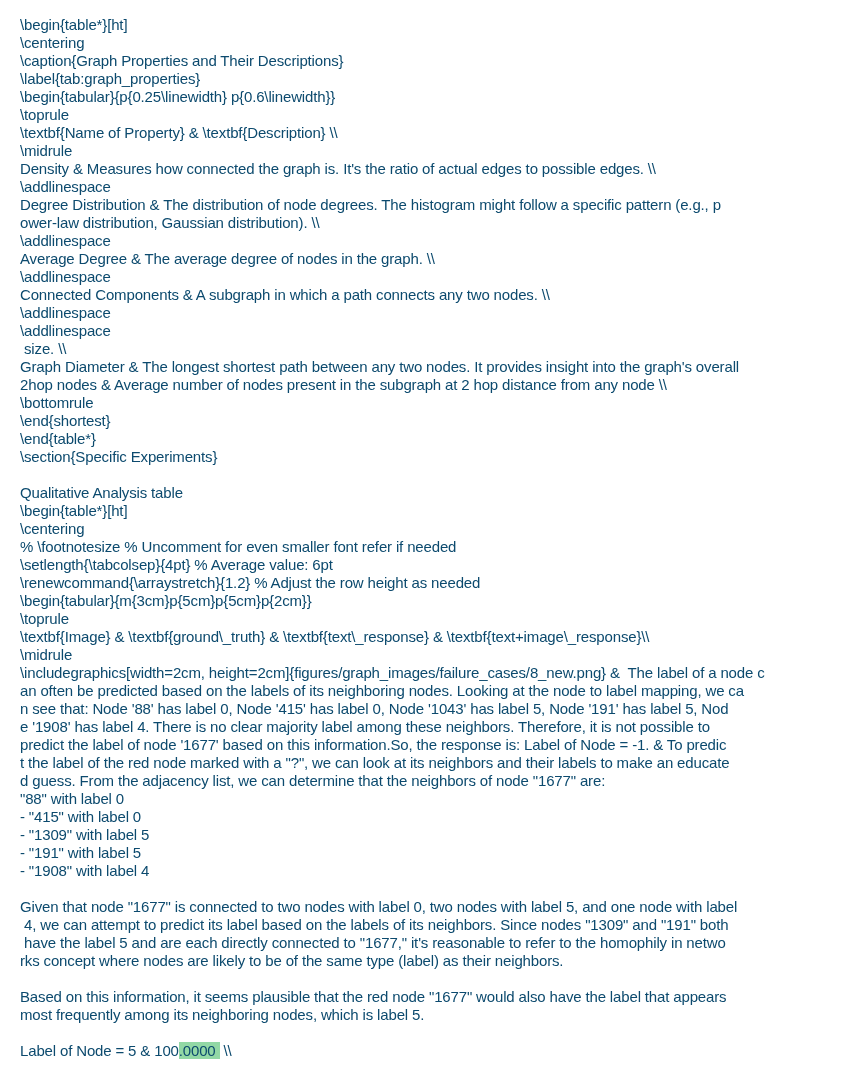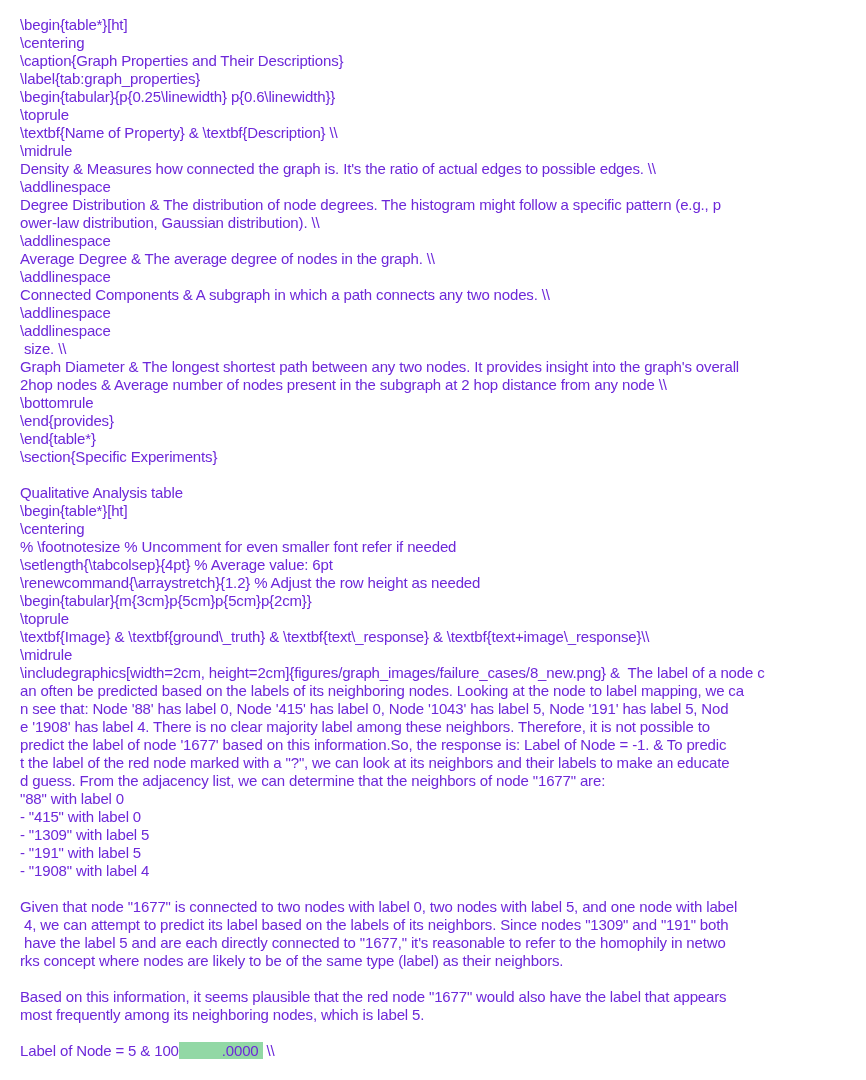--- a/index.html
+++ b/index.html
@@ -19,27 +19,26 @@
     line-height: 18px;
     letter-spacing: -0.15px;
     color: #0a0a0a;
   }
   .line {
     white-space: pre;
     height: 18px;
   }
   .hl {
     background: var(--hl-color, #92d8a5);
-    padding-left: 43px;
   }
 </style>
 </head>
 <body style="background: rgb(255, 255, 255);">
 
-<div class="doc" style="color: #6d28d9;">
+<div class="doc" style="color: #0c4a6e;">
     <div class="line">\begin{table*}[ht]</div>
     <div class="line">\centering</div>
     <div class="line">\caption{Graph Properties and Their Descriptions}</div>
     <div class="line">\label{tab:graph_properties}</div>
     <div class="line">\begin{tabular}{p{0.25\linewidth} p{0.6\linewidth}}</div>
     <div class="line">\toprule</div>
     <div class="line">\textbf{Name of Property} &amp; \textbf{Description} \\</div>
     <div class="line">\midrule</div>
     <div class="line">Density &amp; Measures how connected the graph is. It's the ratio of actual edges to possible edges. \\</div>
     <div class="line">\addlinespace</div>
@@ -48,21 +47,21 @@
     <div class="line">\addlinespace</div>
     <div class="line">Average Degree &amp; The average degree of nodes in the graph. \\</div>
     <div class="line">\addlinespace</div>
     <div class="line">Connected Components &amp; A subgraph in which a path connects any two nodes. \\</div>
     <div class="line">\addlinespace</div>
     <div class="line">\addlinespace</div>
     <div class="line"> size. \\</div>
     <div class="line">Graph Diameter &amp; The longest shortest path between any two nodes. It provides insight into the graph's overall</div>
     <div class="line">2hop nodes &amp; Average number of nodes present in the subgraph at 2 hop distance from any node \\</div>
     <div class="line">\bottomrule</div>
-    <div class="line">\end{provides}</div>
+    <div class="line">\end{shortest}</div>
     <div class="line">\end{table*}</div>
     <div class="line">\section{Specific Experiments}</div>
     <div class="line"></div>
     <div class="line">Qualitative Analysis table</div>
     <div class="line">\begin{table*}[ht]</div>
     <div class="line">\centering</div>
     <div class="line">% \footnotesize % Uncomment for even smaller font refer if needed</div>
     <div class="line">\setlength{\tabcolsep}{4pt} % Average value: 6pt</div>
     <div class="line">\renewcommand{\arraystretch}{1.2} % Adjust the row height as needed</div>
     <div class="line">\begin{tabular}{m{3cm}p{5cm}p{5cm}p{2cm}}</div>

